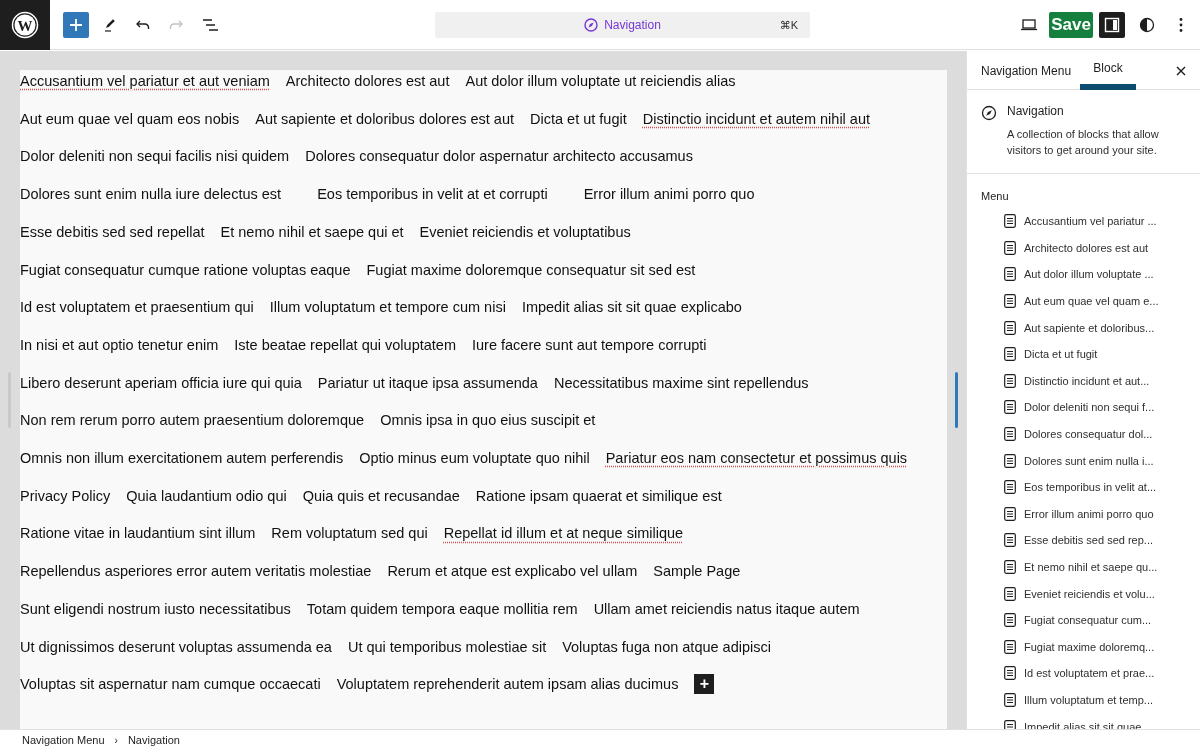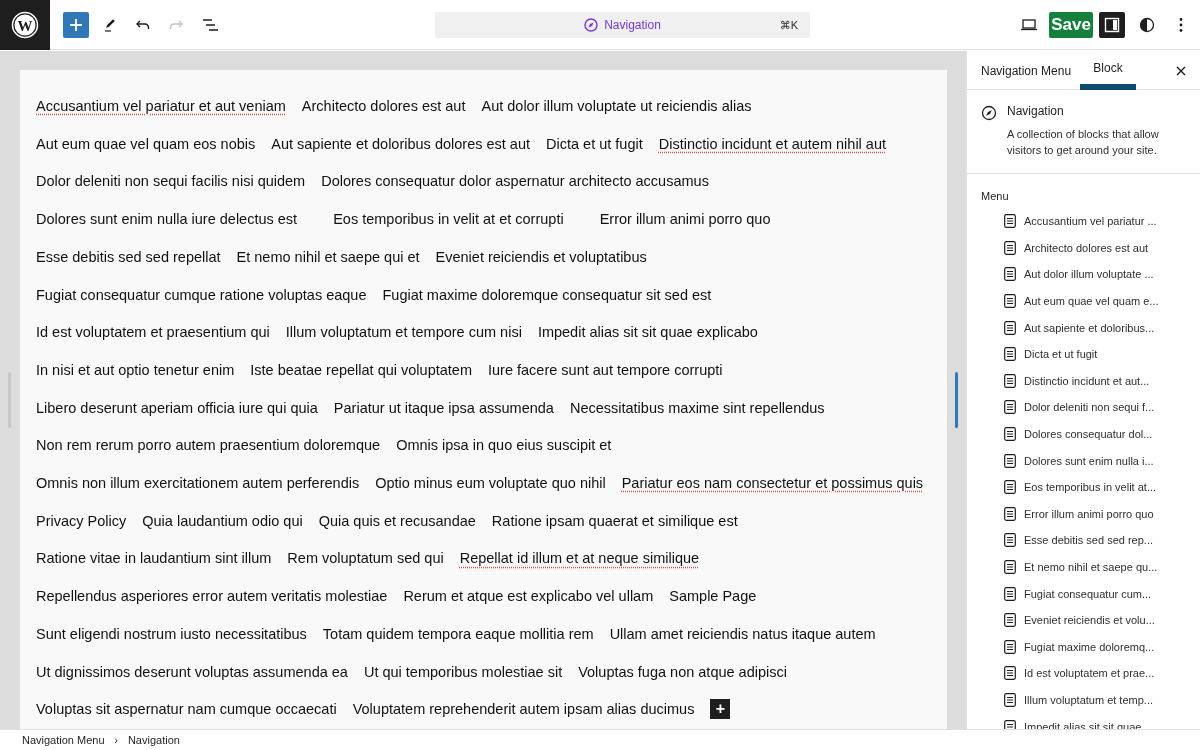--- a/index.html
+++ b/index.html
@@ -23,21 +23,21 @@
   .right-tool { position: absolute; top: 12px; height: 26px; display: flex; align-items: center; justify-content: center; cursor: pointer; }
   .right-tool.device { left: 1016px; width: 26px; }
   .right-tool.save { left: 1049px; width: 44px; background: #15803d; color: #fff; font-size: 17px; font-weight: bold; border-radius: 2px; }
   .right-tool.settings { left: 1099px; width: 26px; background: #1e1e1e; border-radius: 2px; }
   .right-tool.styles { left: 1134px; width: 26px; }
   .right-tool.options { left: 1168px; width: 26px; }
 
   
   .canvas-wrap { position: absolute; left: 0; top: 51px; width: 966px; height: 678px; background: #dcdcdc; overflow: hidden; }
   .canvas { position: absolute; left: 20px; top: 19px; width: 927px; height: 680px; background: #f9f9f9; }
-  .nav-row { position: absolute; left: 16px; height: 20px; display: flex; align-items: center; font-size: 14.5px; white-space: nowrap; color: #111; margin-top: 25px; }
+  .nav-row { position: absolute; left: 0; height: 20px; display: flex; align-items: center; font-size: 14.5px; white-space: nowrap; color: #111; }
   .nav-link { margin-right: 16px; cursor: pointer; }
   .nav-link.squiggle { text-decoration: underline dotted #d94f4f; text-underline-offset: 3px; }
   .nav-add { width: 20px; height: 20px; background: #1e1e1e; color: #fff; display: inline-flex; align-items: center; justify-content: center; font-size: 16px; font-weight: bold; cursor: pointer; }
   .resize-left { position: absolute; left: 8px; top: 321px; width: 3px; height: 56px; background: #c8c8c8; border-radius: 2px; }
   .resize-right { position: absolute; left: 955px; top: 321px; width: 3px; height: 56px; background: #3178b9; border-radius: 2px; }
 
   
   .sidebar { position: absolute; left: 966px; top: 51px; width: 234px; height: 678px; background: #fff; border-left: 1px solid #e0e0e0; overflow: hidden; }
   .sb-tabs { height: 39px; border-bottom: 1px solid #e0e0e0; display: flex; align-items: center; position: relative; }
   .sb-tab { font-size: 12px; color: #1e1e1e; height: 39px; display: flex; align-items: center; cursor: pointer; position: absolute; top: 0; }
@@ -348,28 +348,28 @@
           <rect x="0.7" y="0.7" width="10.6" height="12.6" rx="1.5" fill="none" stroke="#1e1e1e" stroke-width="1.2"></rect>
           <path d="M3 4.5h6M3 7h6M3 9.5h6" stroke="#1e1e1e" stroke-width="1.1"></path>
         </svg>
         <span>Et nemo nihil et saepe qu...</span>
       </div>
       <div class="menu-item">
         <svg class="mi-icon" viewBox="0 0 12 14">
           <rect x="0.7" y="0.7" width="10.6" height="12.6" rx="1.5" fill="none" stroke="#1e1e1e" stroke-width="1.2"></rect>
           <path d="M3 4.5h6M3 7h6M3 9.5h6" stroke="#1e1e1e" stroke-width="1.1"></path>
         </svg>
+        <span>Eveniet reiciendis et volu...</span>
+      </div>
+      <div class="menu-item">
+        <svg class="mi-icon" viewBox="0 0 12 14">
+          <rect x="0.7" y="0.7" width="10.6" height="12.6" rx="1.5" fill="none" stroke="#1e1e1e" stroke-width="1.2"></rect>
+          <path d="M3 4.5h6M3 7h6M3 9.5h6" stroke="#1e1e1e" stroke-width="1.1"></path>
+        </svg>
         <span>Fugiat consequatur cum...</span>
-      </div>
-      <div class="menu-item">
-        <svg class="mi-icon" viewBox="0 0 12 14">
-          <rect x="0.7" y="0.7" width="10.6" height="12.6" rx="1.5" fill="none" stroke="#1e1e1e" stroke-width="1.2"></rect>
-          <path d="M3 4.5h6M3 7h6M3 9.5h6" stroke="#1e1e1e" stroke-width="1.1"></path>
-        </svg>
-        <span>Eveniet reiciendis et volu...</span>
       </div>
       <div class="menu-item">
         <svg class="mi-icon" viewBox="0 0 12 14">
           <rect x="0.7" y="0.7" width="10.6" height="12.6" rx="1.5" fill="none" stroke="#1e1e1e" stroke-width="1.2"></rect>
           <path d="M3 4.5h6M3 7h6M3 9.5h6" stroke="#1e1e1e" stroke-width="1.1"></path>
         </svg>
         <span>Fugiat maxime doloremq...</span>
       </div>
       <div class="menu-item">
         <svg class="mi-icon" viewBox="0 0 12 14">

